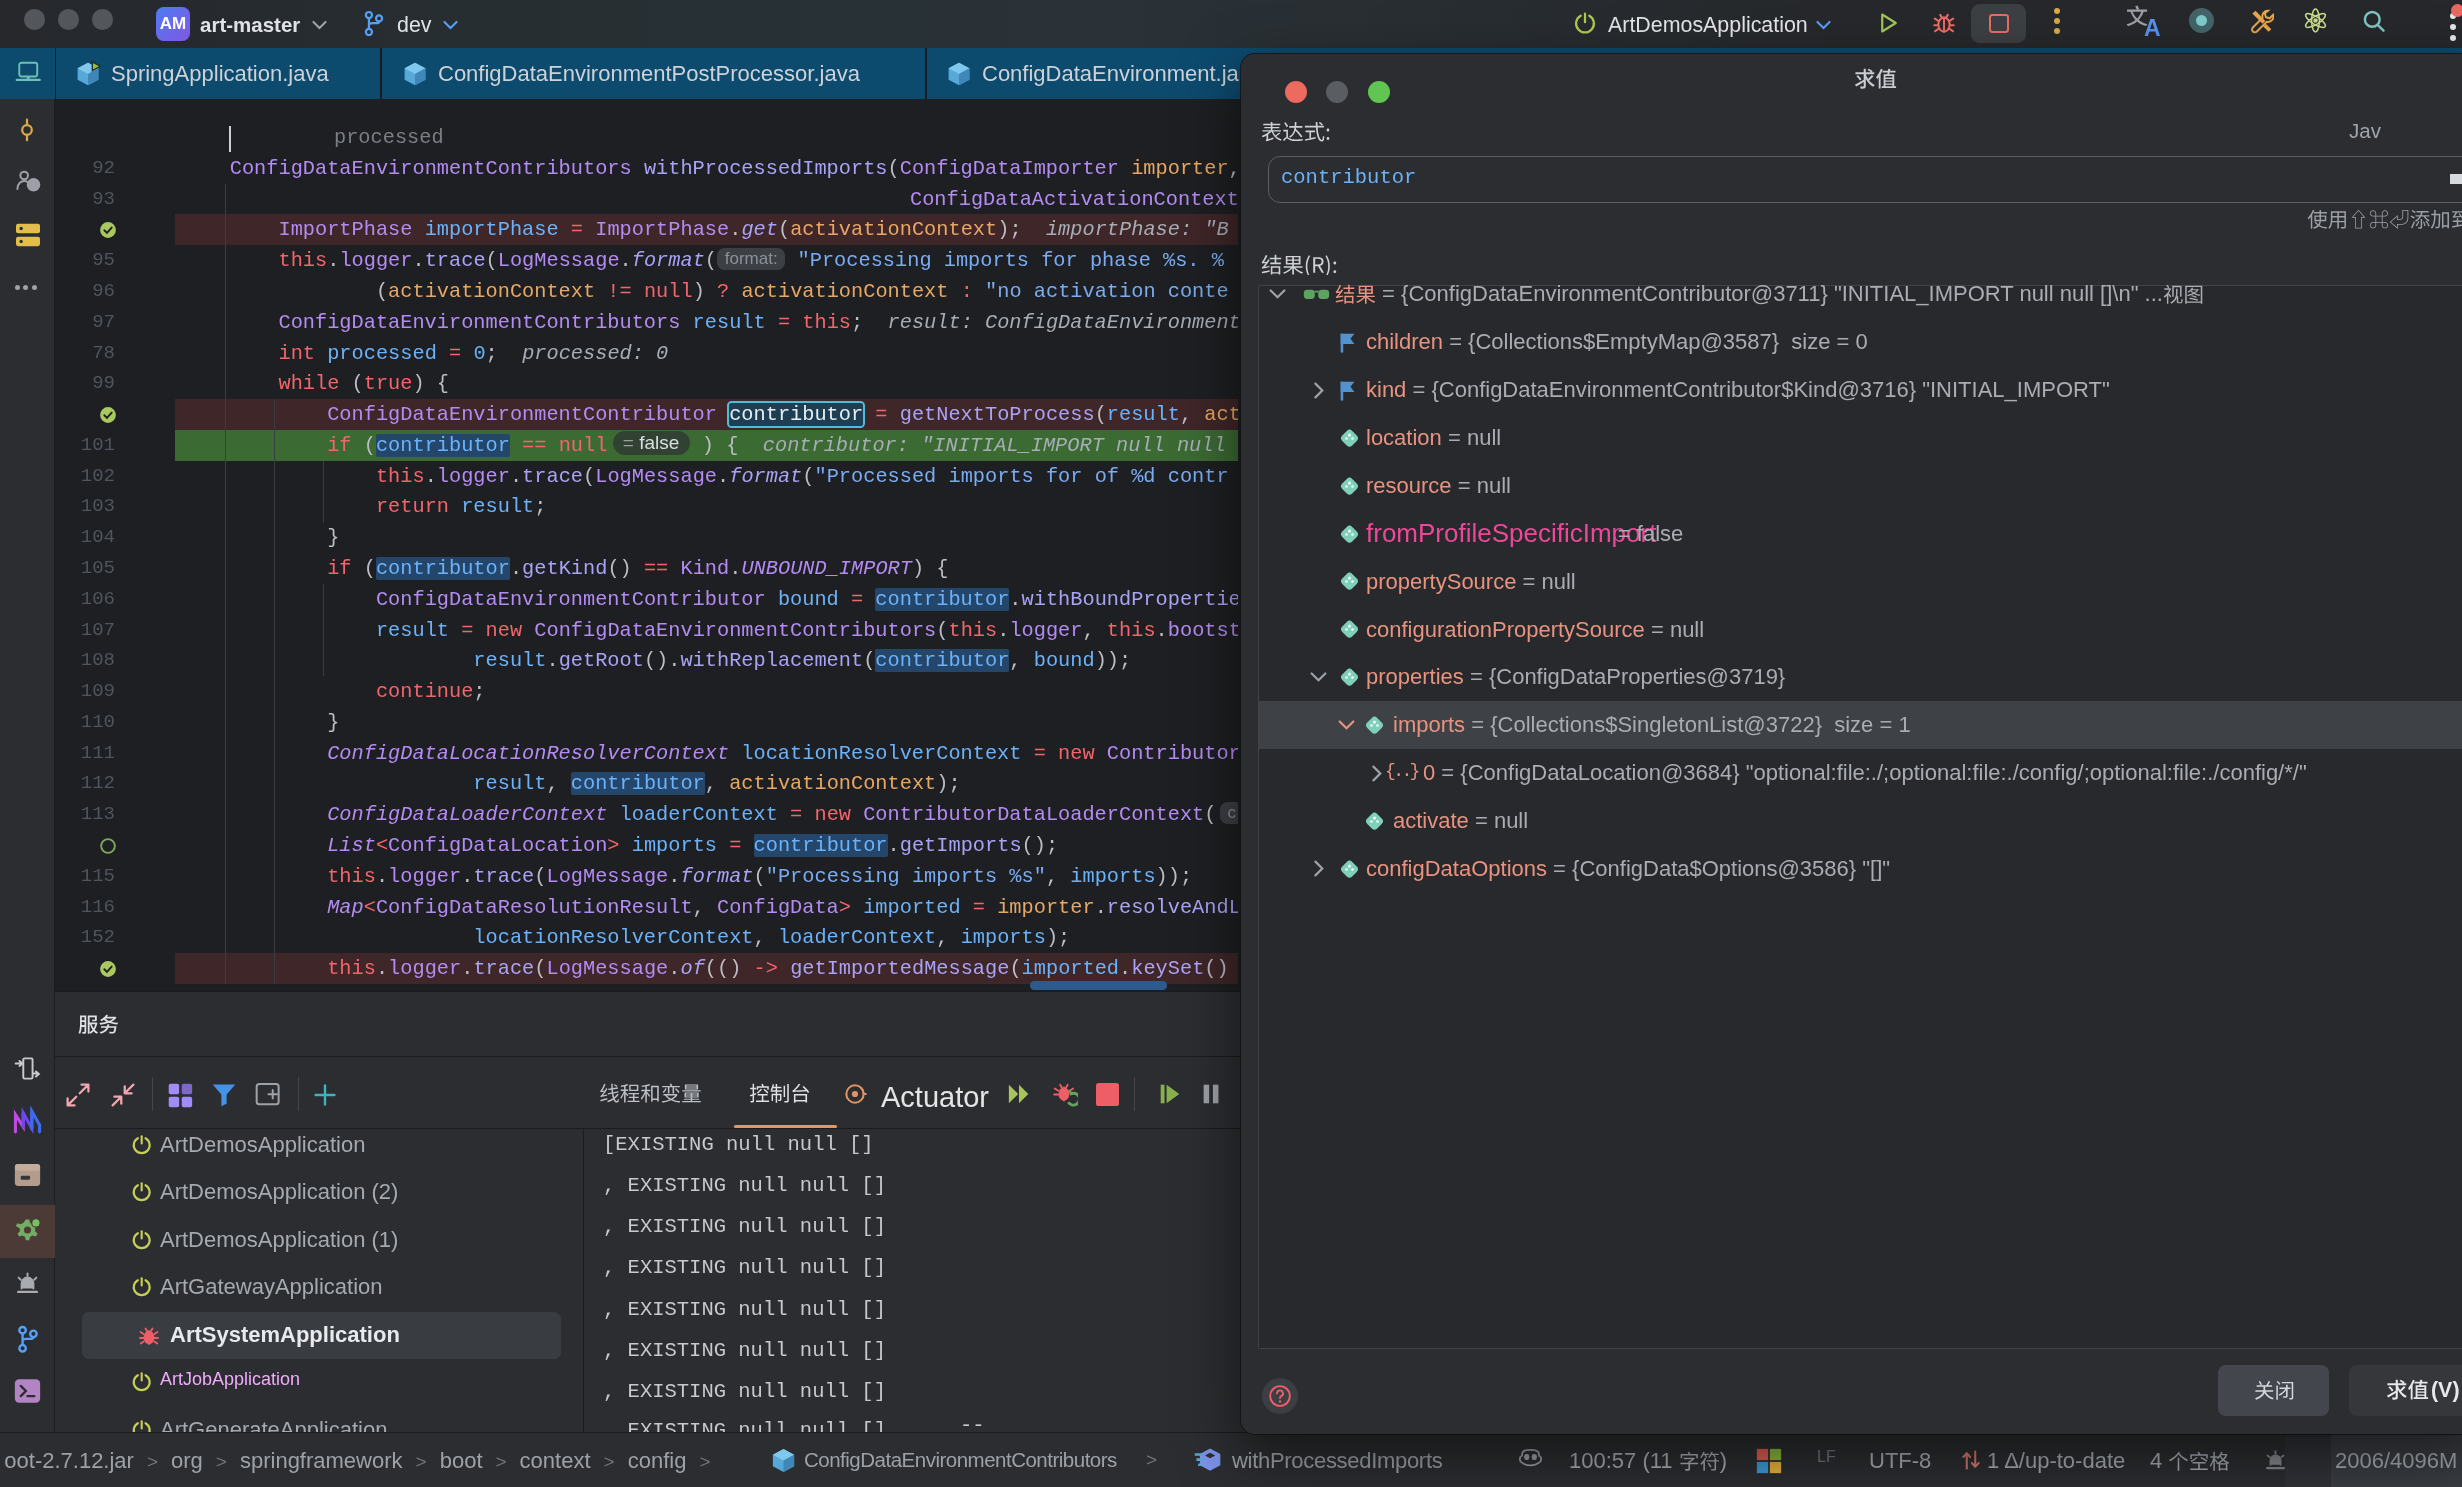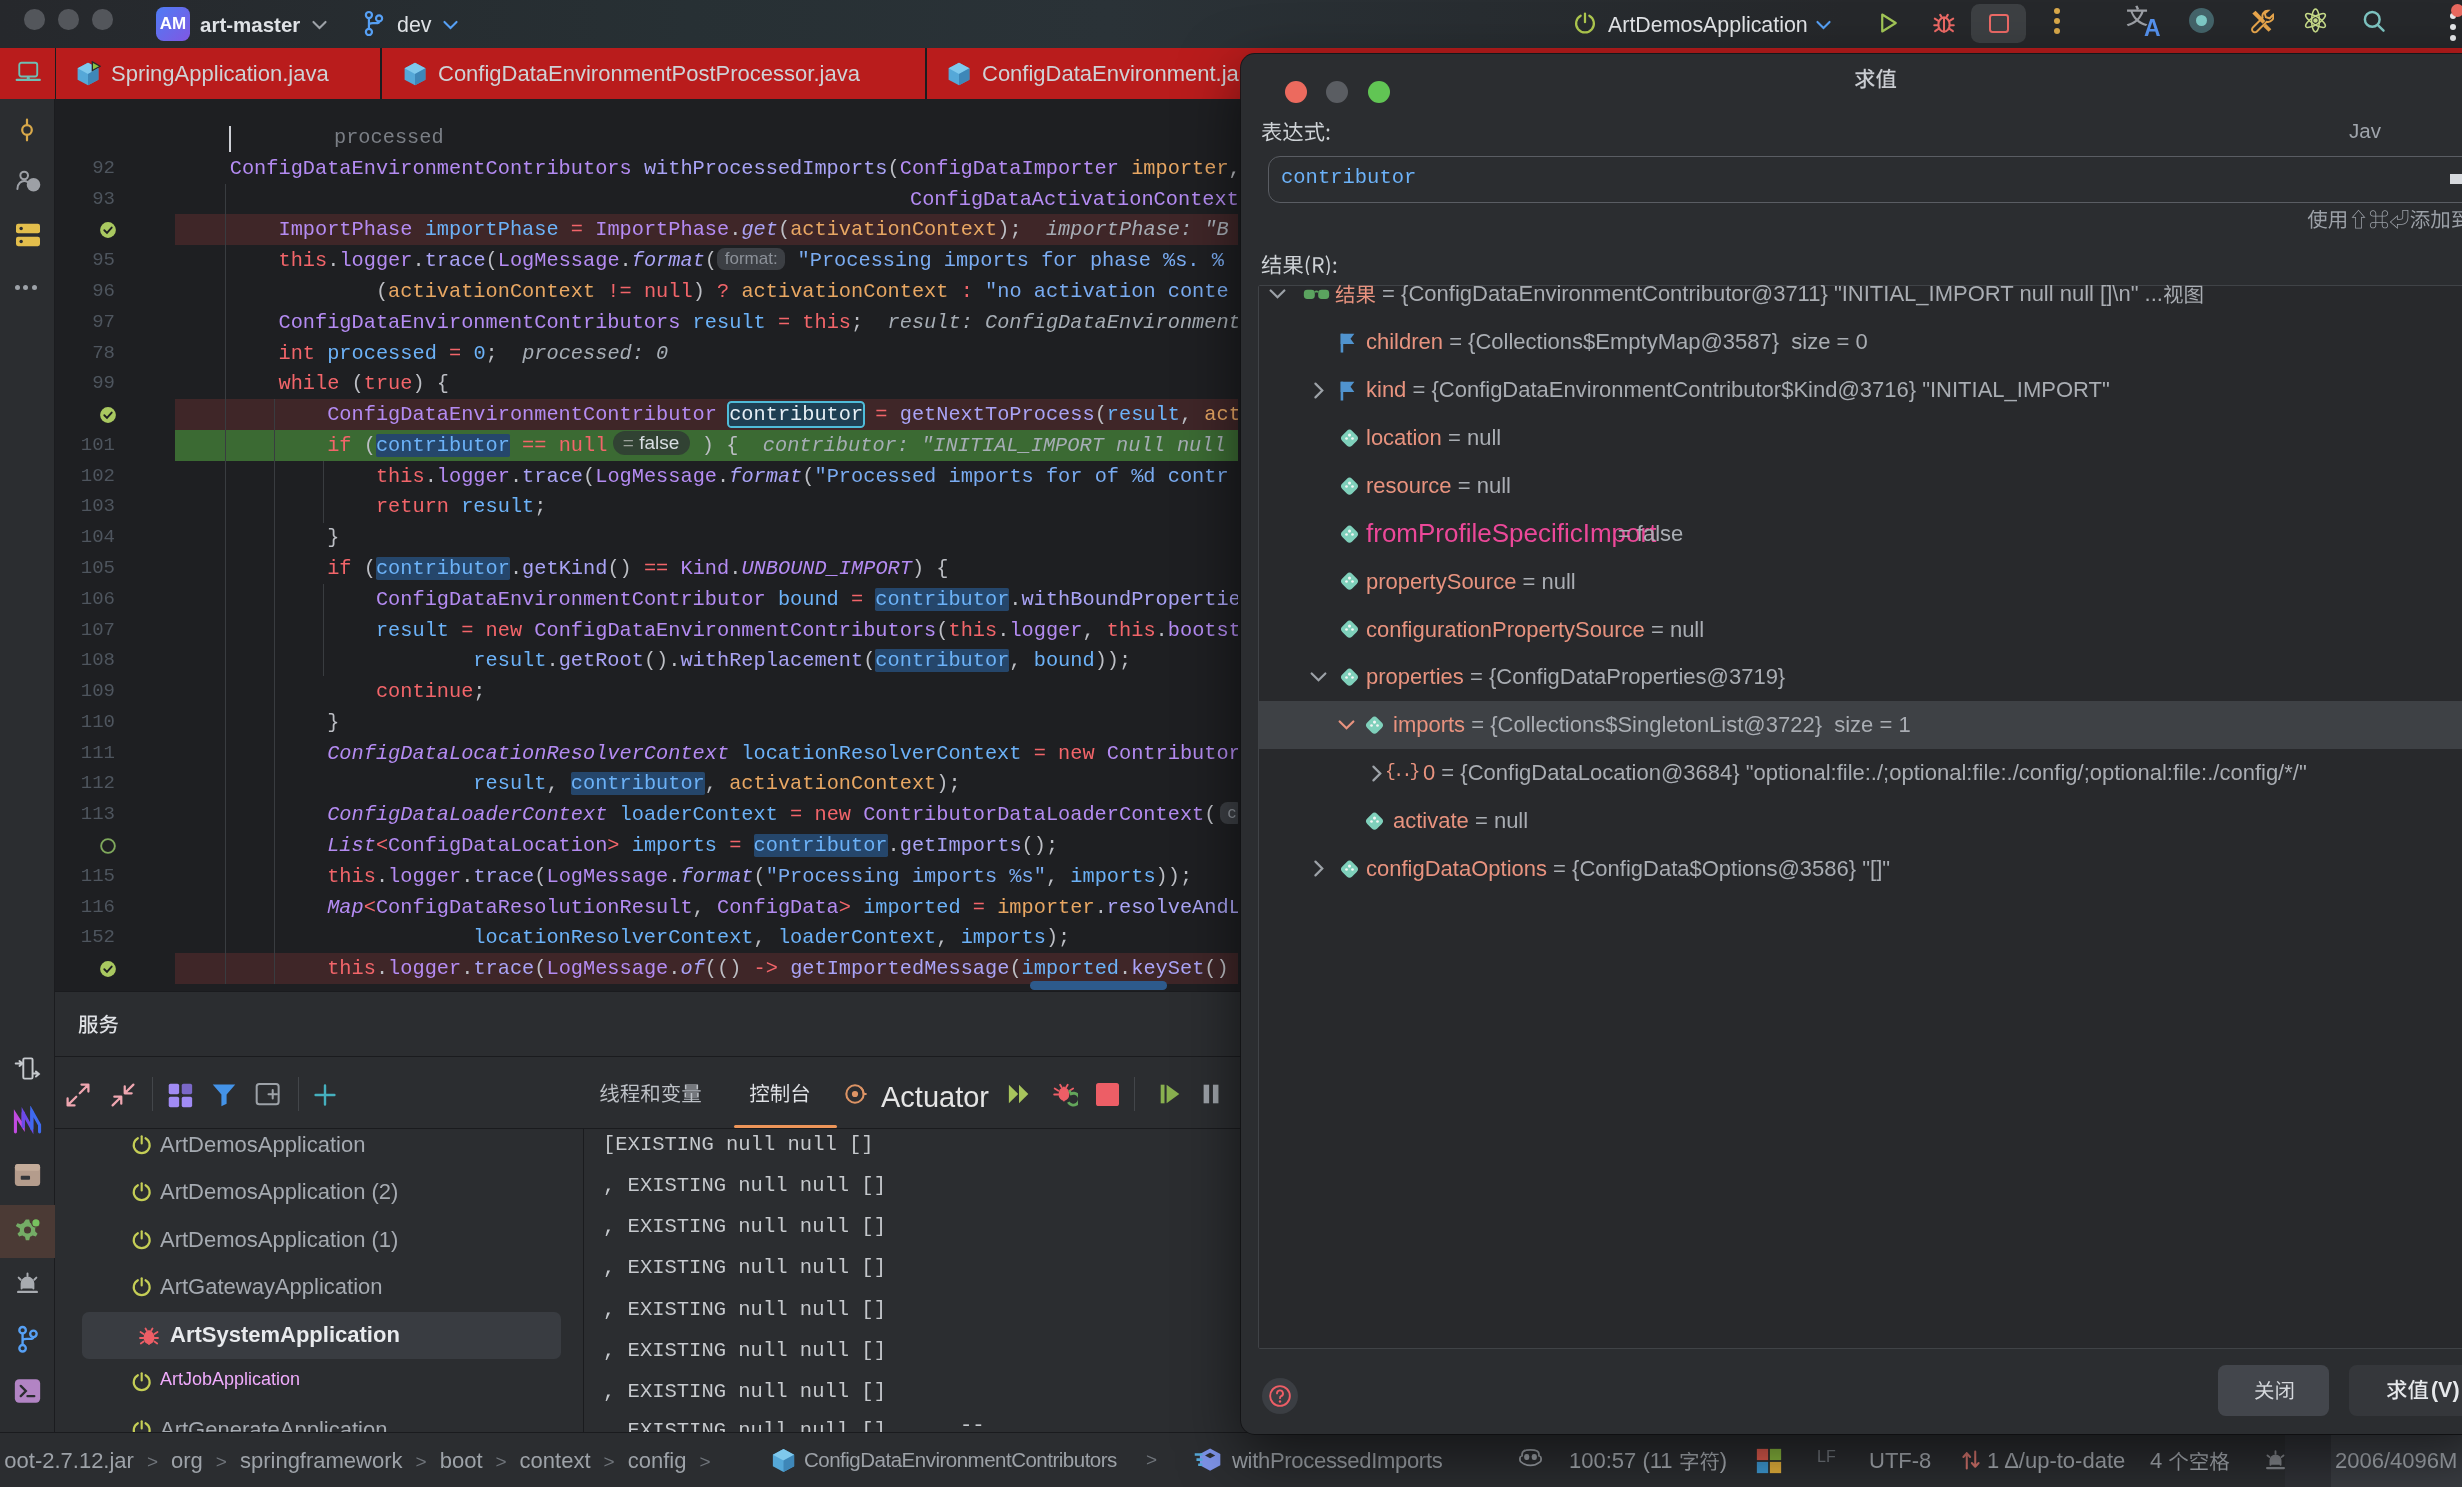--- a/index.html
+++ b/index.html
@@ -81,21 +81,21 @@
     </svg>
     <svg class="abs" style="left:2361px;top:8.5px" width="26" height="26" viewBox="0 0 30 30" fill="none" stroke="#7EC5C2" stroke-width="2.8" stroke-linecap="round">
 <circle cx="13" cy="12" r="8.5"></circle>
       <path d="M19.5 18.5 L26 25"></path>
     </svg>
     <div class="abs" style="left:2450px;top:13px;width:6px;height:6px;border-radius:50%;background:#E6E8EA"></div>
     <div class="abs" style="left:2450px;top:24px;width:6px;height:6px;border-radius:50%;background:#E6E8EA"></div>
     <div class="abs" style="left:2450px;top:35px;width:6px;height:6px;border-radius:50%;background:#E6E8EA"></div>
     <div class="abs" style="left:2451px;top:4.3px;width:13px;height:13px;border-radius:50%;background:#E8695F"></div>
   </div>
-<div class="abs" style="left:0;top:48px;width:2462px;height:51px;background:#b91c1c">
+<div class="abs" style="left:0;top:48px;width:2462px;height:51px;background:#0c4a6e">
     <div class="abs" style="left:55px;top:0;width:0.9px;height:51px;background:#1B1C1F"></div>
     <svg class="abs" style="left:14.5px;top:13px" width="26.5" height="25" viewBox="0 0 31 29" fill="none" stroke="#6FBFB4" stroke-width="2.2">
 <rect x="5" y="2" width="21" height="16" rx="2.5"></rect>
       <path d="M2 22 H29" stroke-linecap="round" stroke-width="2.6"></path>
       <circle cx="15.5" cy="20" r="0.8" fill="#6FBFB4"></circle>
     </svg>
     <svg class="abs" style="left:75px;top:13px" width="26" height="26" viewBox="0 0 30 30">
 <path d="M15 2 L27 8.5 V21.5 L15 28 L3 21.5 V8.5 Z" fill="#55A8D8"></path>
 <path d="M15 2 L27 8.5 L15 15 L3 8.5 Z" fill="#7FC8EC"></path>
 <path d="M15 15 L27 8.5 V21.5 L15 28 Z" fill="#3E87B8"></path>

